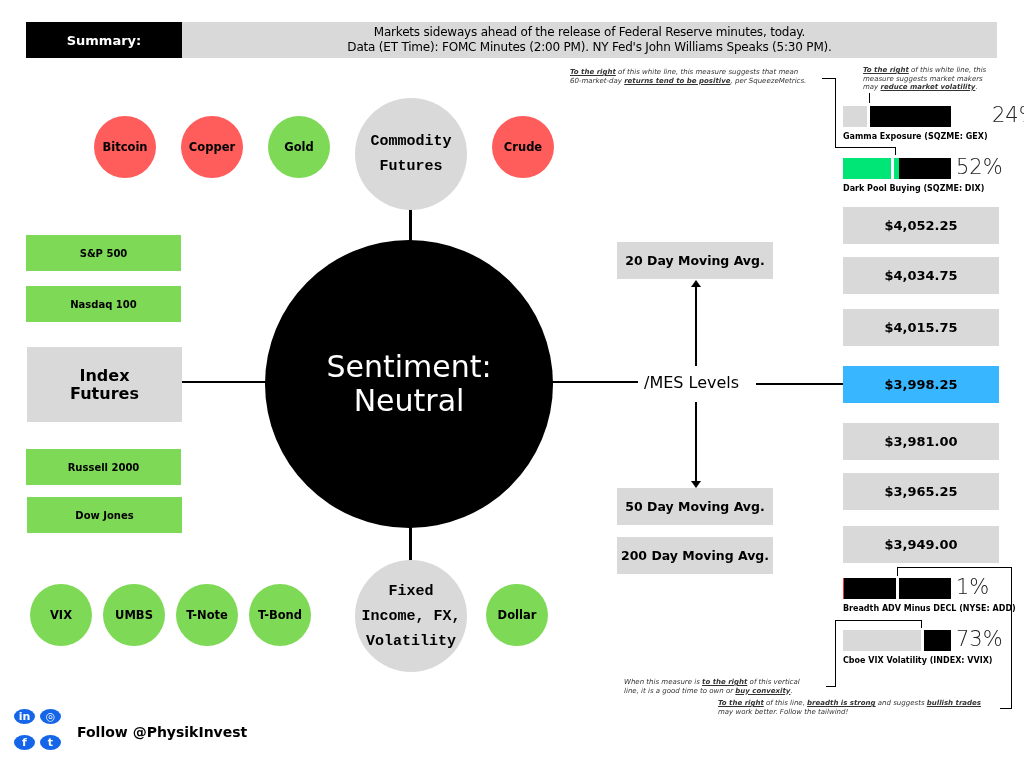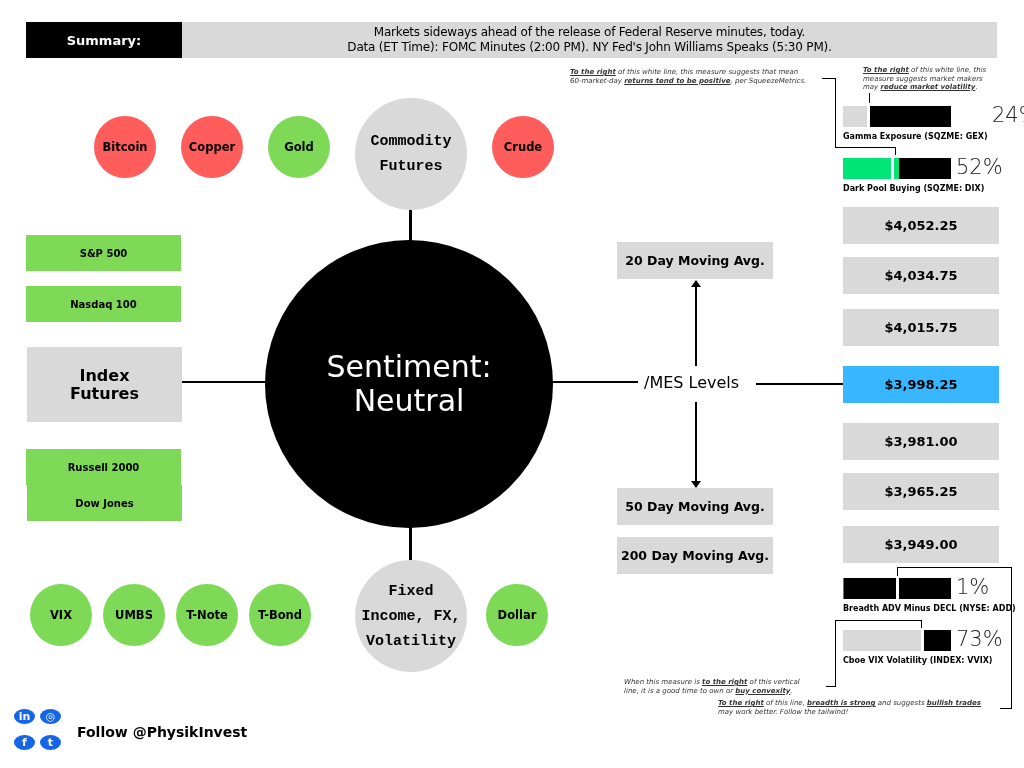--- a/index.html
+++ b/index.html
@@ -107,21 +107,21 @@
 
 <div class="abs box green-box" style="left:26px;top:235px;">S&amp;P 500</div>
 <div class="abs box green-box" style="left:26px;top:286px;">Nasdaq 100</div>
 <div class="abs box gray-box index-box">
   <div>
     <div>Index</div>
     <div>Futures</div>
   </div>
 </div>
 <div class="abs box green-box" style="left:26px;top:449px;">Russell 2000</div>
-<div class="abs box green-box" style="left:27px;top:485px;">Dow Jones</div>
+<div class="abs box green-box" style="left:27px;top:497px;">Dow Jones</div>
 
 <div class="abs circle small-c green" style="left:30px;top:584px;">
     <span>VIX</span>
   </div>
 <div class="abs circle small-c green" style="left:103px;top:584px;">
     <span>UMBS</span>
   </div>
 <div class="abs circle small-c green" style="left:176px;top:584px;">
     <span>T-Note</span>
   </div>

